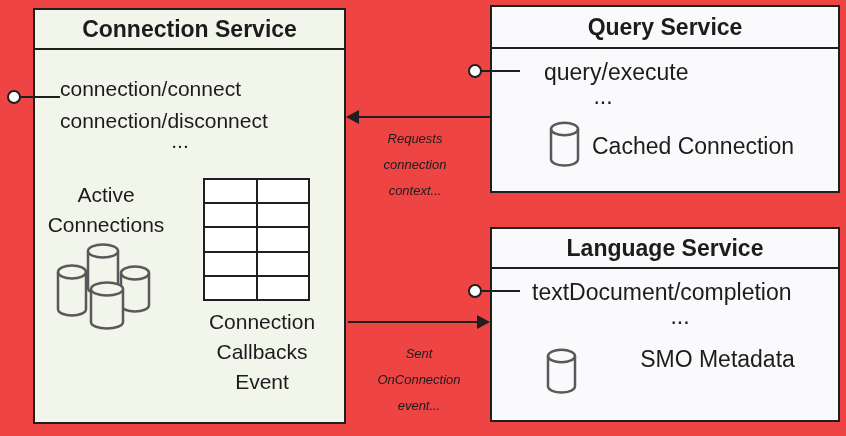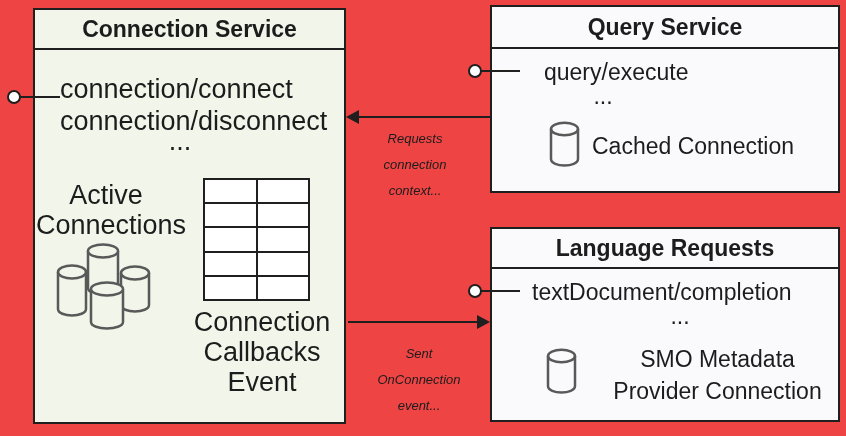--- a/index.html
+++ b/index.html
@@ -8,21 +8,21 @@
     font-family:"Liberation Sans", sans-serif;color:#1c1c1c;
   }
   .box{position:absolute;border:2px solid #1f1f1f;box-sizing:border-box;}
   .box-conn{background:#f2f5ea;}
   .box-svc{background:#fafafc;}
   .box-header{
     position:absolute;left:0;right:0;top:0;border-bottom:2px solid #1f1f1f;
     font-weight:bold;font-size:23px;text-align:center;box-sizing:border-box;
   }
   .txt{position:absolute;white-space:nowrap;}
-  .body-l{font-size:27px;line-height:30px;}
+  .body-l{font-size:21px;line-height:30px;}
   .body-r{font-size:23px;line-height:30px;}
   .ctr{text-align:center;white-space:normal;}
   .italic-label{position:absolute;font-style:italic;font-size:13px;line-height:26px;text-align:center;}
   .hline{position:absolute;height:2px;background:#1f1f1f;}
   .arrowhead{position:absolute;width:0;height:0;}
   .ah-left{border-top:7px solid transparent;border-bottom:7px solid transparent;border-right:13px solid #1f1f1f;}
   .ah-right{border-top:7px solid transparent;border-bottom:7px solid transparent;border-left:13px solid #1f1f1f;}
   .lolli-circle{
     position:absolute;width:10px;height:10px;border:2px solid #1f1f1f;border-radius:50%;
     background:#ffffff;box-sizing:content-box;
@@ -103,38 +103,37 @@
 
   <svg style="left:549px;top:121px;" width="31" height="47" viewBox="0 0 31 47">
     <g stroke="#595959" stroke-width="2.5" fill="none">
       <path d="M2 8 L2 38 C2 46.5 29 46.5 29 38 L29 8"></path>
       <ellipse cx="15.5" cy="8" rx="13.5" ry="6.3"></ellipse>
     </g>
   </svg>
   <div class="txt body-r" style="left:592px;top:131px;">Cached Connection</div>
 
   <div class="box box-svc" style="left:490px;top:227px;width:350px;height:195px;">
-    <div class="box-header" style="height:40px;line-height:38px;">Language Requests</div>
+    <div class="box-header" style="height:40px;line-height:38px;">Language Service</div>
   </div>
 
   <div class="lolli-circle" style="left:468px;top:284px;"></div>
   <div class="hline" style="left:481px;top:290px;width:39px;"></div>
 
   <div class="txt body-r" style="left:532px;top:277px;">textDocument/completion</div>
   <div class="txt body-r ctr" style="left:600px;top:301px;width:160px;">...</div>
 
   <svg style="left:546px;top:348px;" width="31" height="47" viewBox="0 0 31 47">
     <g stroke="#595959" stroke-width="2.5" fill="none">
       <path d="M2 8 L2 38 C2 46.5 29 46.5 29 38 L29 8"></path>
       <ellipse cx="15.5" cy="8" rx="13.5" ry="6.3"></ellipse>
     </g>
   </svg>
   <div class="txt body-r ctr" style="left:595px;top:343px;width:245px;line-height:32px;">
     <div>SMO Metadata</div>
-    <div>Provider Connection</div>
   </div>
 
   <div class="hline" style="left:357px;top:116px;width:133px;"></div>
   <div class="arrowhead ah-left" style="left:346px;top:110px;"></div>
   <div class="italic-label" style="left:352px;top:126px;width:126px;">
     <div>Requests</div>
     <div>connection</div>
     <div>context...</div>
   </div>
 

